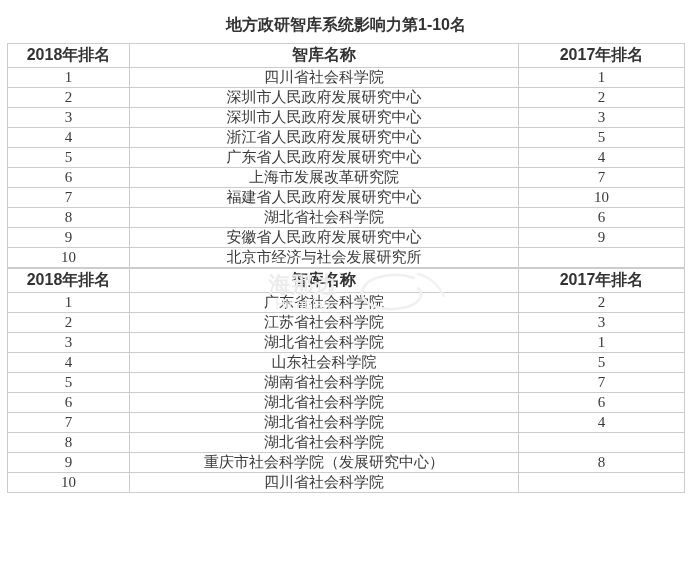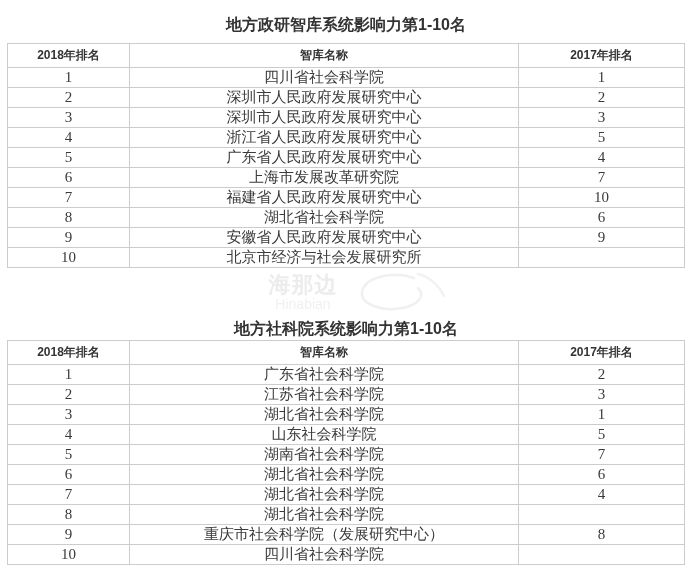--- a/index.html
+++ b/index.html
@@ -35,21 +35,21 @@
   .rank-table th, .rank-table td {
     border: 1px solid #cccccc;
     text-align: center;
     vertical-align: middle;
     padding: 0;
     overflow: hidden;
     white-space: nowrap;
   }
   .rank-table th {
     height: 24px;
-    font-size: 12px;
+    font-size: 16px;
     font-weight: bold;
     color: #333333;
     font-family: "Liberation Sans", "DejaVu Sans", sans-serif;
   }
   .rank-table td {
     height: 19px;
     line-height: 19px;
     font-size: 15px;
     font-weight: normal;
     color: #3a3a3a;
@@ -156,21 +156,20 @@
           <td>9</td>
         </tr>
         <tr>
           <td>10</td>
           <td>北京市经济与社会发展研究所</td>
           <td></td>
         </tr>
       </tbody>
   </table>
 
-  <div class="tbl-title title-2">地方社科院系统影响力第1-10名</div>
 
   <table class="rank-table">
     <colgroup>
       <col class="col-rank-2018">
         <col class="col-name">
         <col class="col-rank-2017">
     </colgroup>
     <thead>
       <tr>
         <th>2018年排名</th>

